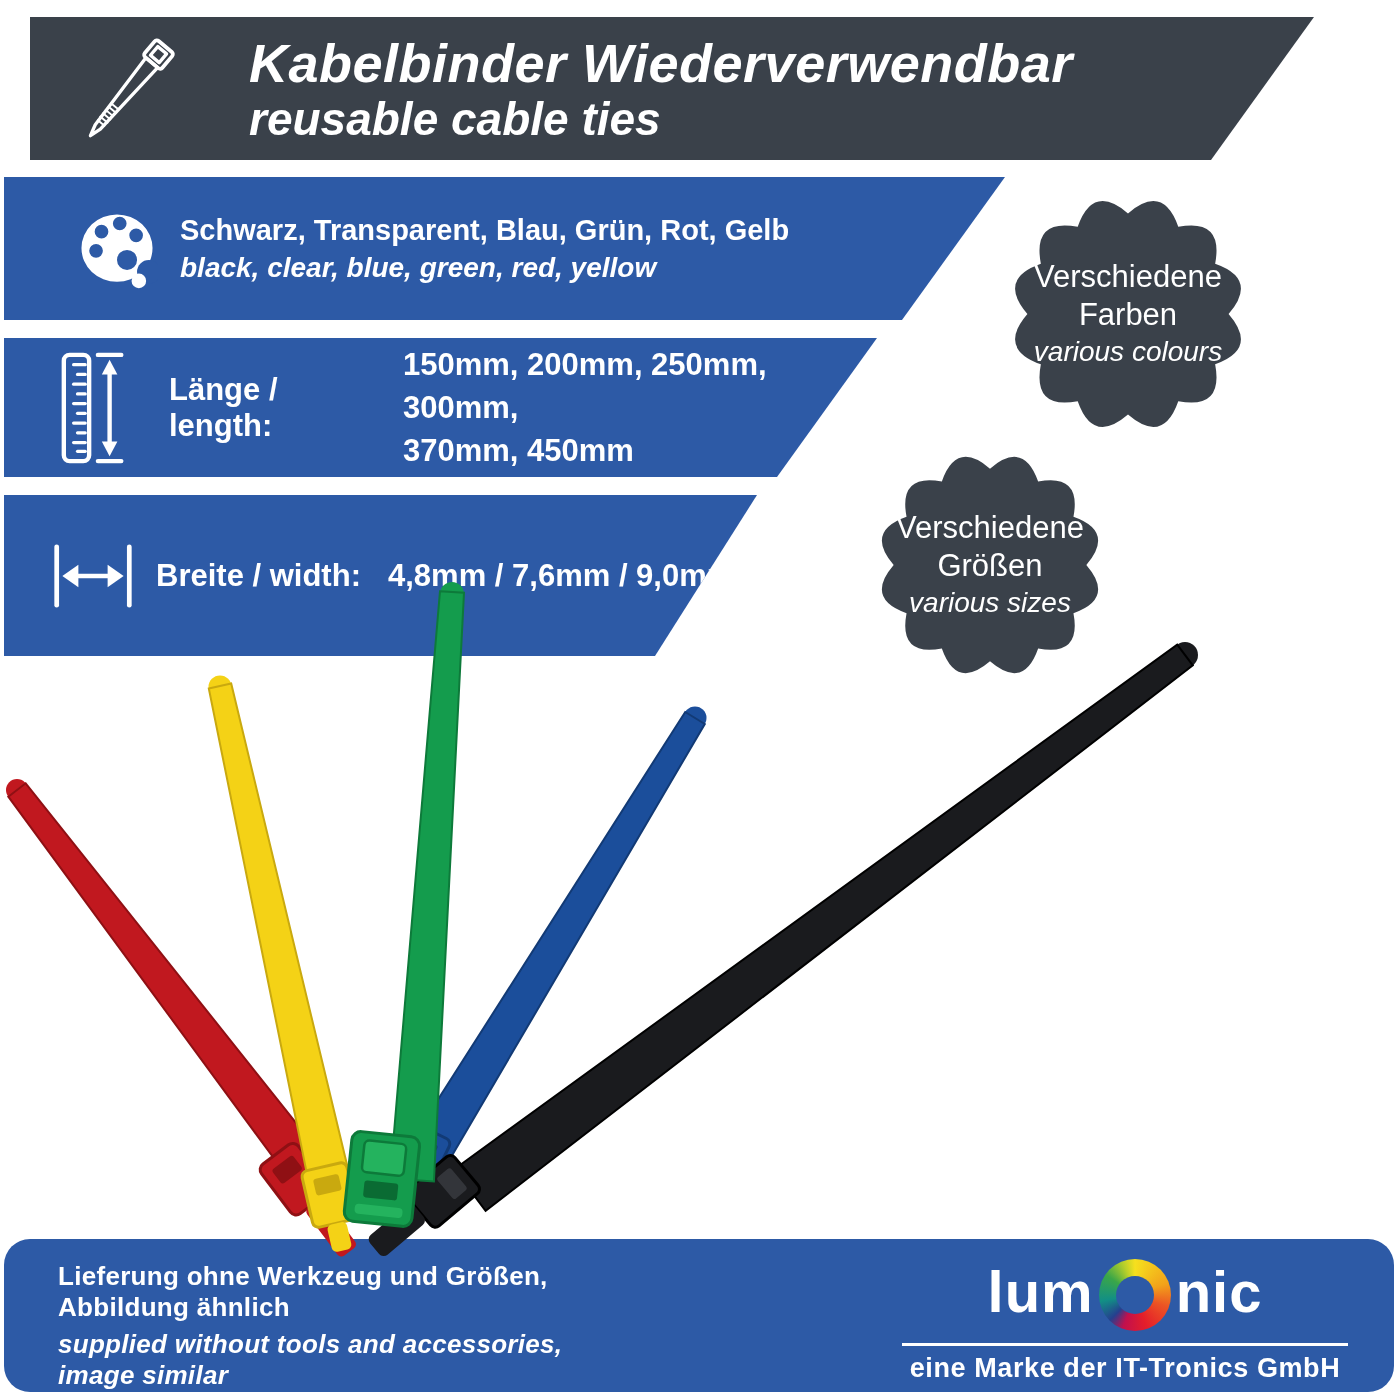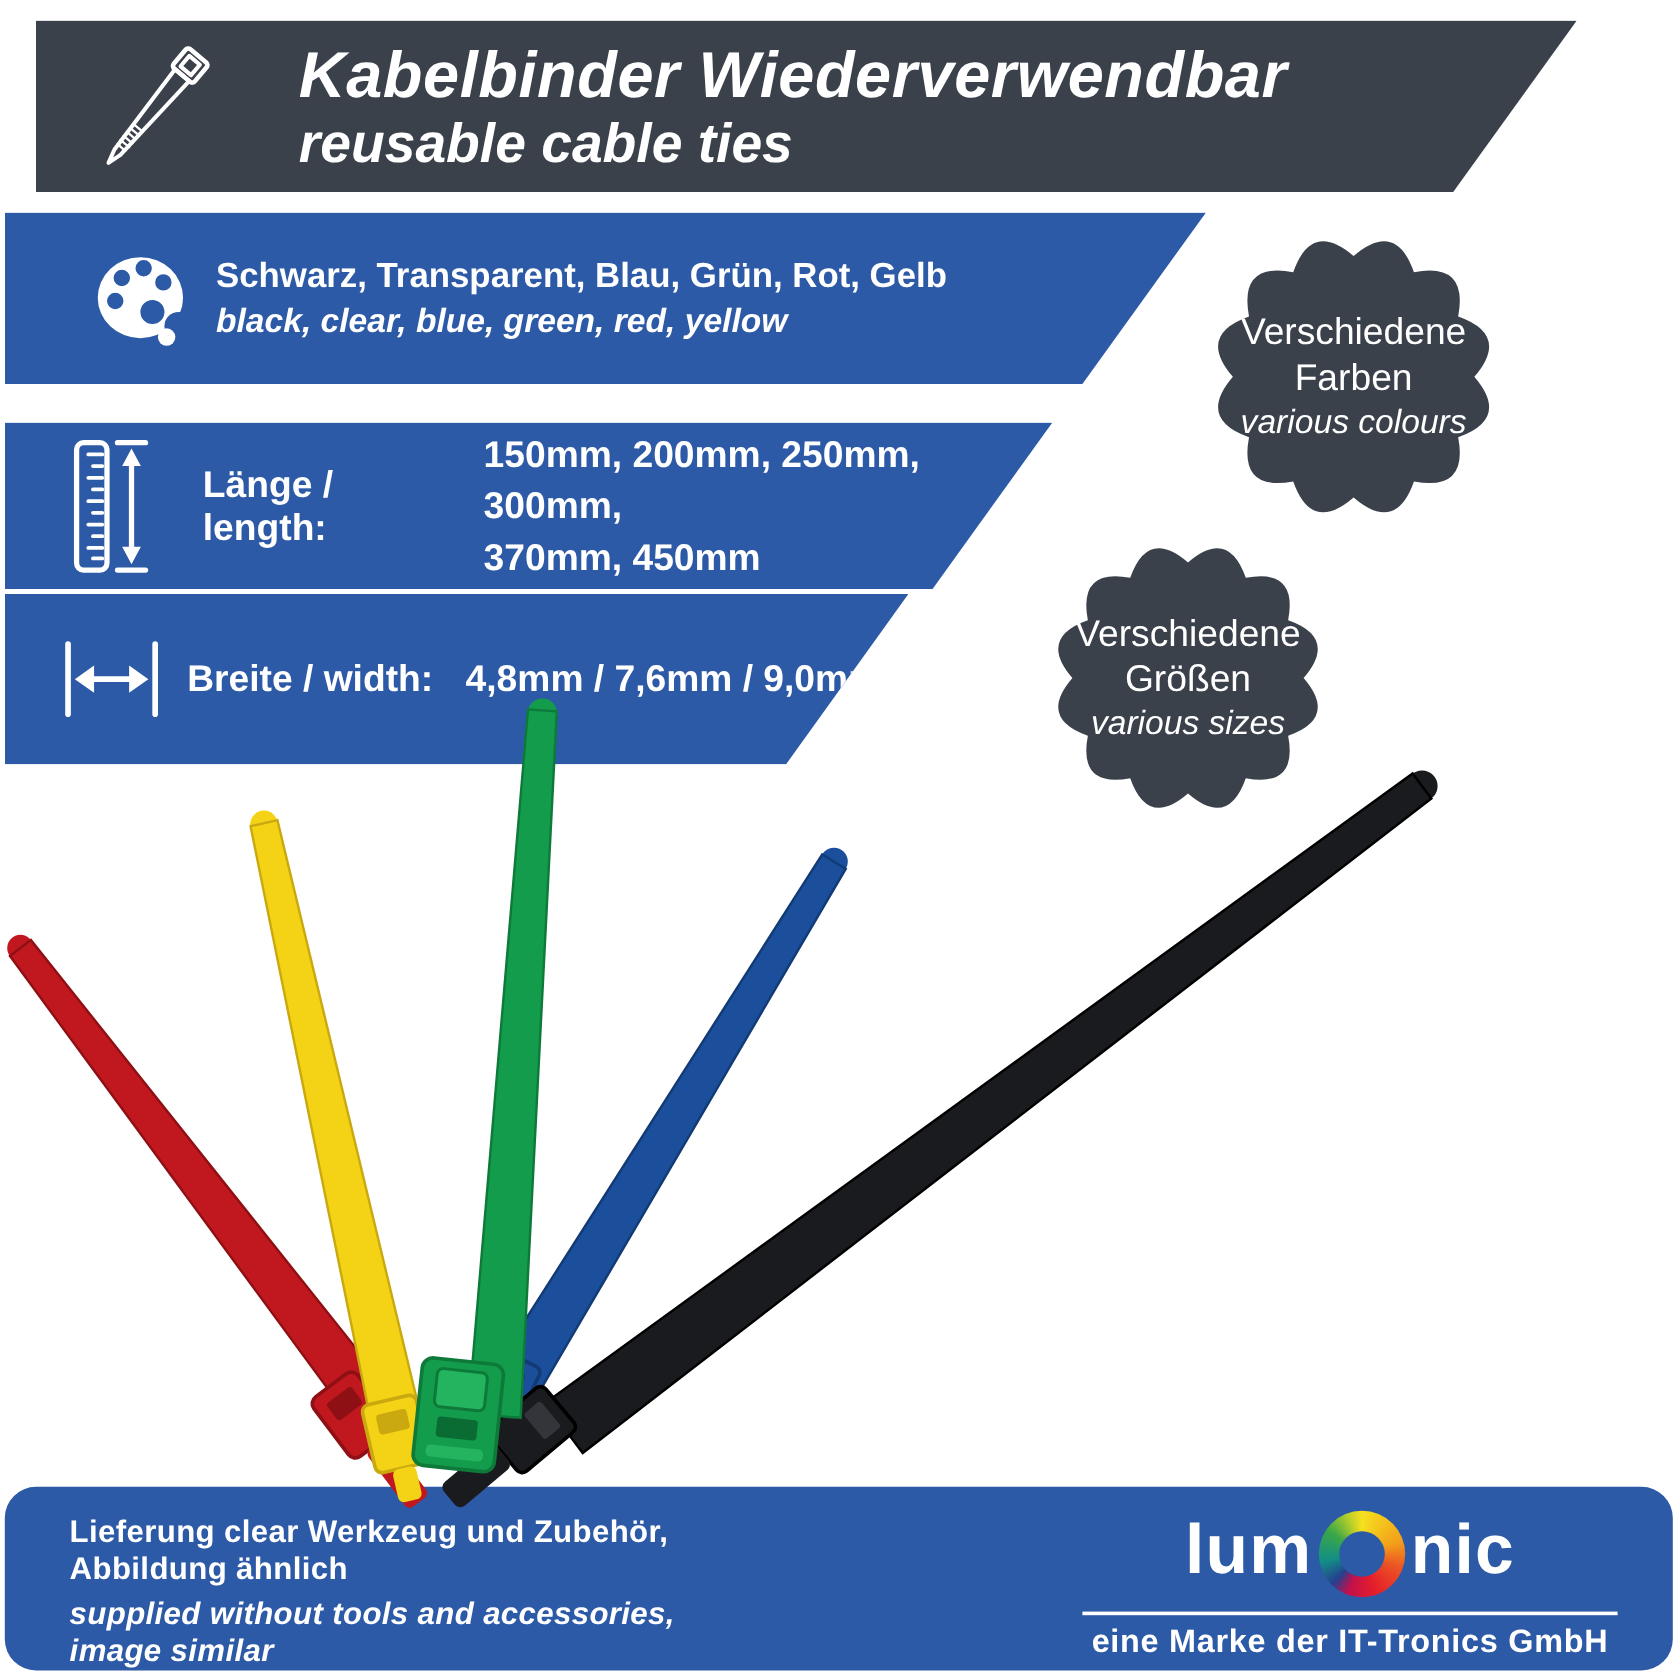--- a/index.html
+++ b/index.html
@@ -16,24 +16,24 @@
   .ribbon{position:absolute;left:4px;background:var(--blue);display:flex;align-items:center;}
   .ribbon.dark{background:var(--dark);}
   .hdr{top:17px;width:1284px;height:143px;clip-path:polygon(0 0,100% 0,calc(100% - 103px) 100%,0 100%);padding-left:40px;margin-left:26px;}
   .hdr-text{margin-left:55px;font-style:italic;font-weight:bold;}
   .hdr-title{font-size:54px;line-height:60px;letter-spacing:.5px;}
   .hdr-sub{font-size:46px;line-height:52px;}
   .f1{top:177px;width:1001px;height:143px;clip-path:polygon(0 0,100% 0,calc(100% - 103px) 100%,0 100%);padding-left:72px;}
   .f1-text{margin-left:22px;}
   .f1-line1{font-size:29px;font-weight:bold;line-height:37px;}
   .f1-line2{font-size:28px;font-weight:bold;font-style:italic;line-height:37px;}
-  .f2{top:352px;width:873px;height:139px;clip-path:polygon(0 0,100% 0,calc(100% - 100px) 100%,0 100%);padding-left:56px;gap:15px;}
+  .f2{top:338px;width:873px;height:139px;clip-path:polygon(0 0,100% 0,calc(100% - 100px) 100%,0 100%);padding-left:56px;gap:15px;}
   .f2 .lbl{margin-left:24px;width:215px;font-size:31px;font-weight:bold;}
   .f2 .vals{margin-left:10px;font-size:31px;font-weight:bold;line-height:43px;}
-  .f3{top:495px;width:753px;height:142px;clip-path:polygon(0 0,100% 0,calc(100% - 102px) 100%,0 100%);padding-left:46px;}
+  .f3{top:495px;width:753px;height:161px;clip-path:polygon(0 0,100% 0,calc(100% - 102px) 100%,0 100%);padding-left:46px;}
   .f3 .lbl{margin-left:20px;width:222px;font-size:31px;font-weight:bold;}
   .f3 .val{margin-left:10px;font-size:31px;font-weight:bold;}
   .badge{position:absolute;}
   .badge svg{position:absolute;inset:0;width:100%;height:100%;}
   .badge .seal-path{fill:var(--dark);}
   .badge-text{position:absolute;inset:0;display:flex;flex-direction:column;align-items:center;justify-content:center;gap:2px;z-index:1;}
   .badge-l1,.badge-l2{font-size:31px;font-weight:normal;line-height:36px;}
   .badge-l3{font-size:28px;font-style:italic;line-height:34px;}
   .b1{left:1010px;top:196px;width:236px;height:236px;}
   .b2{left:877px;top:452px;width:226px;height:226px;}
@@ -159,21 +159,21 @@
     </svg>
     <div class="badge-text">
       <div class="badge-l1">Verschiedene</div>
       <div class="badge-l2">Größen</div>
       <div class="badge-l3">various sizes</div>
     </div>
   </div>
 
   <div class="footer">
     <div class="notes">
-      <div class="note-de">Lieferung clear Werkzeug und Zubehör,</div>
+      <div class="note-de">Lieferung ohne Werkzeug und Größen,</div>
       <div class="note-de">Abbildung ähnlich</div>
       <div class="note-gap"></div>
       <div class="note-en">supplied without tools and accessories,</div>
       <div class="note-en">image similar</div>
     </div>
     <div class="brand">
       <div class="logotype">
         <span>lum</span>
           <span class="o-ring"></span>
           <span>nic</span>

